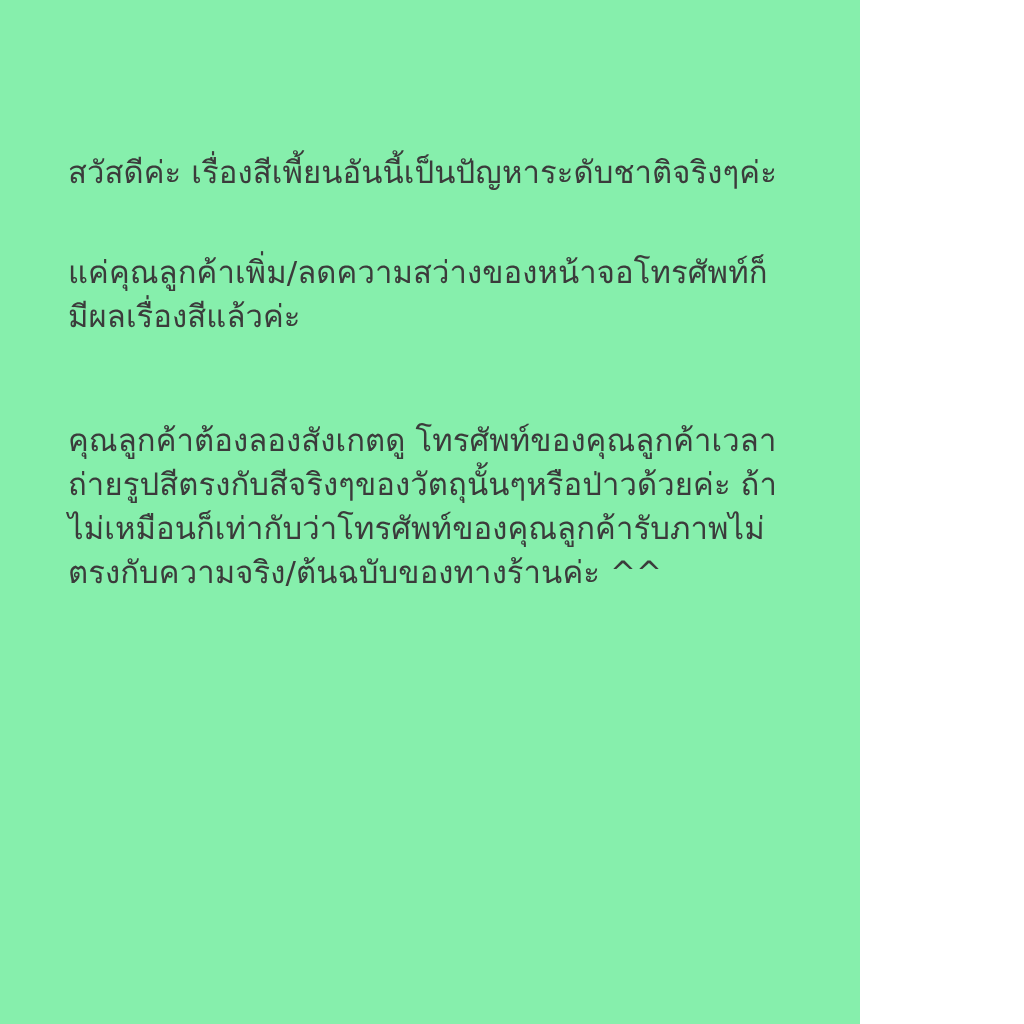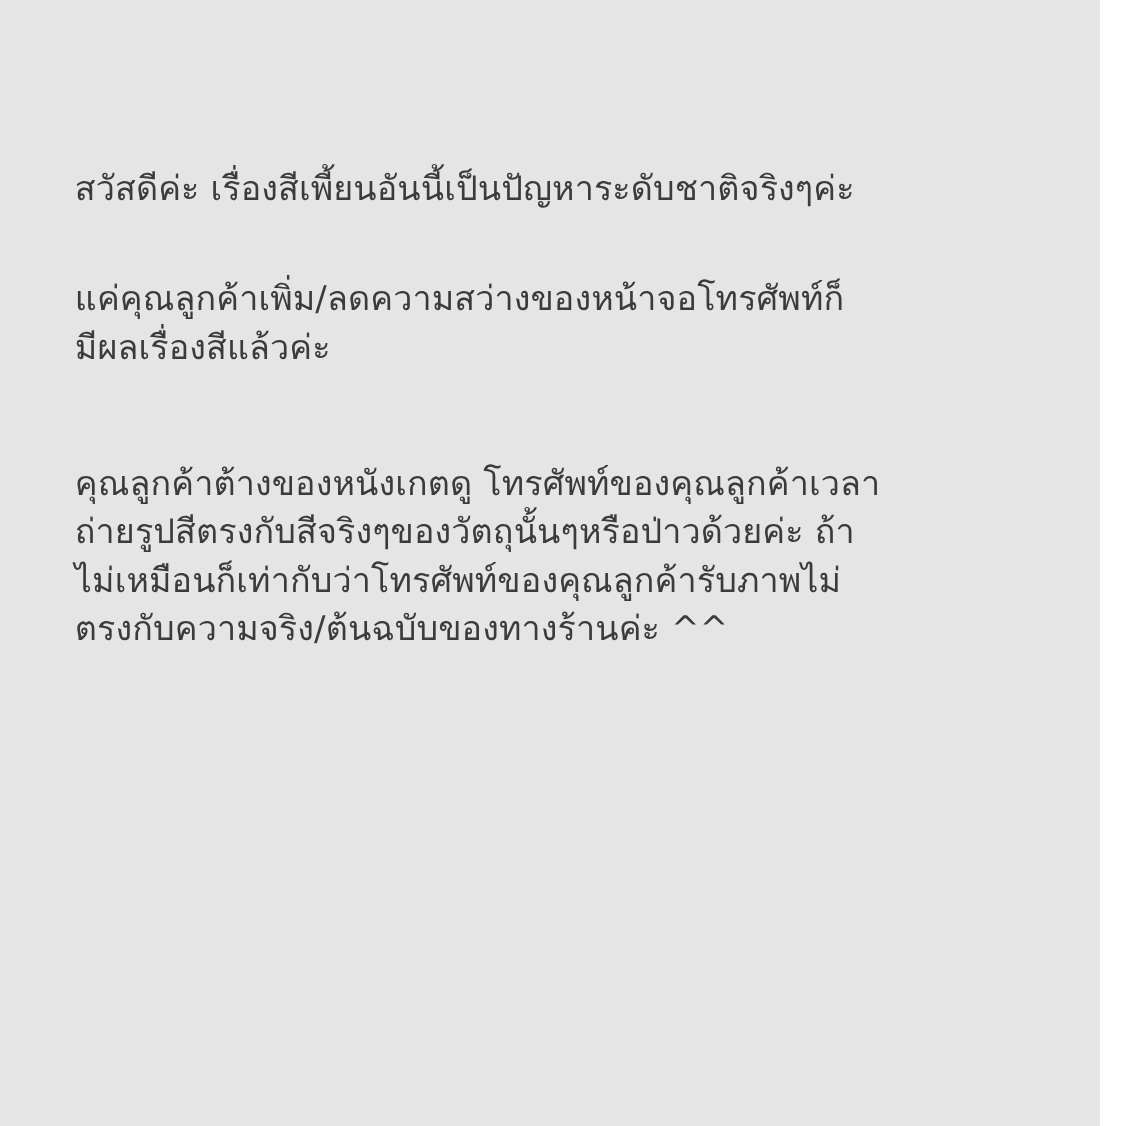--- a/index.html
+++ b/index.html
@@ -8,24 +8,24 @@
   }
   body {
     width: 1024px;
     height: 1024px;
     background: #ffffff;
     font-family: "DejaVu Sans", "Liberation Sans", sans-serif;
     overflow: hidden;
   }
   .page {
     position: relative;
-    width: 1000px;
+    width: 860px;
     height: 1024px;
     box-sizing: border-box;
-    background: #e5e5e5;
+    background: #86efac;
     padding: 150px 70px 0 68px;
   }
   .text-body {
     color: #3b3b3b;
     font-size: 31px;
     line-height: 1.42;
     letter-spacing: 0.1px;
     font-weight: 400;
   }
   .para {
@@ -39,18 +39,18 @@
   .para.p4 { margin-bottom: 0; }
 </style>
 </head>
 <body>
 
 <div class="page">
   <div class="text-body">
     <p class="para p1">สวัสดีค่ะ เรื่องสีเพี้ยนอันนี้เป็นปัญหาระดับชาติจริงๆค่ะ</p>
     <p class="para p3">แค่คุณลูกค้าเพิ่ม/ลดความสว่างของหน้าจอโทรศัพท์ก็
 มีผลเรื่องสีแล้วค่ะ</p>
-    <p class="para p4">คุณลูกค้าต้างของหนังเกตดู โทรศัพท์ของคุณลูกค้าเวลา
+    <p class="para p4">คุณลูกค้าต้องลองสังเกตดู โทรศัพท์ของคุณลูกค้าเวลา
 ถ่ายรูปสีตรงกับสีจริงๆของวัตถุนั้นๆหรือป่าวด้วยค่ะ ถ้า
 ไม่เหมือนก็เท่ากับว่าโทรศัพท์ของคุณลูกค้ารับภาพไม่
 ตรงกับความจริง/ต้นฉบับของทางร้านค่ะ ^^</p>
   </div>
 </div>
 
 </body></html>

